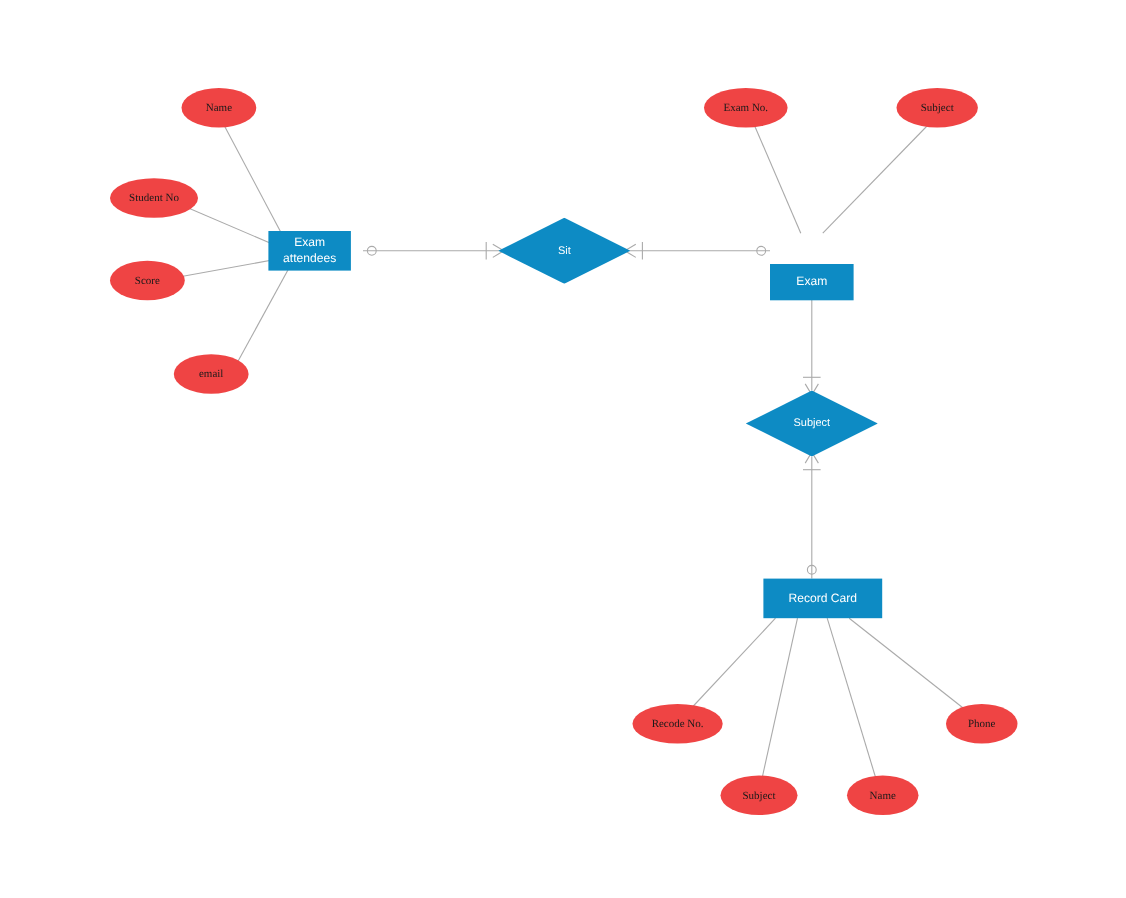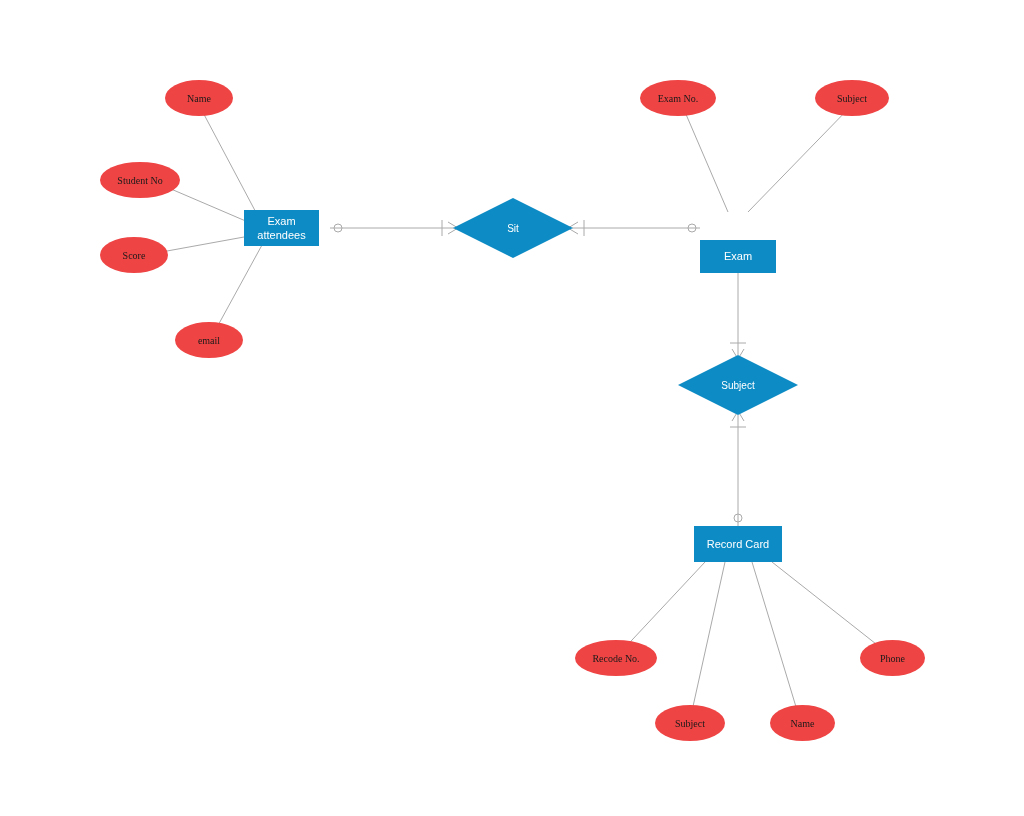--- a/index.html
+++ b/index.html
@@ -96,40 +96,40 @@
   <line x1="705" y1="562" x2="618" y2="655"></line>
   <line x1="725" y1="562" x2="690" y2="720"></line>
   <line x1="752" y1="562" x2="800" y2="720"></line>
   <line x1="772" y1="562" x2="890" y2="655"></line>
 </svg>
 
 <div class="entity" style="left:244px; top:210px; width:75px; height:36px;">Exam attendees</div>
 
 <div class="entity" style="left:700px; top:212px; width:76px; height:33px;margin-top:28px;">Exam</div>
 
-<div class="entity" style="left:694px; top:526px; width:88px; height:36px;">Record Card</div>
+<div class="entity" style="left:694px; top:526px; width:108px; height:36px;">Record Card</div>
 
 <div class="relationship-wrap" style="left:513px; top:228px;">
   <svg width="120" height="60" style="position:absolute; left:-60px; top:-30px;" viewBox="0 0 120 60">
     <polygon points="60,0 120,30 60,60 0,30" fill="#0d8bc4"></polygon>
   </svg>
   <span class="relationship-label">Sit</span>
 </div>
 
 <div class="relationship-wrap" style="left:738px; top:385px;">
   <svg width="120" height="60" style="position:absolute; left:-60px; top:-30px;" viewBox="0 0 120 60">
     <polygon points="60,0 120,30 60,60 0,30" fill="#0d8bc4"></polygon>
   </svg>
   <span class="relationship-label">Subject</span>
 </div>
 
 <div class="attribute" style="left:165px; top:80px; width:68px; height:36px;">Name</div>
 <div class="attribute" style="left:100px; top:162px; width:80px; height:36px;">Student No</div>
 <div class="attribute" style="left:100px; top:237px; width:68px; height:36px;">Score</div>
-<div class="attribute" style="left:175px; top:322px; width:68px; height:36px;">email</div>
+<div class="attribute" style="left:158px; top:322px; width:68px; height:36px;">email</div>
 
 <div class="attribute" style="left:640px; top:80px; width:76px; height:36px;">Exam No.</div>
 <div class="attribute" style="left:815px; top:80px; width:74px; height:36px;">Subject</div>
 
 <div class="attribute" style="left:575px; top:640px; width:82px; height:36px;">Recode No.</div>
 <div class="attribute" style="left:655px; top:705px; width:70px; height:36px;">Subject</div>
 <div class="attribute" style="left:770px; top:705px; width:65px; height:36px;">Name</div>
 <div class="attribute" style="left:860px; top:640px; width:65px; height:36px;">Phone</div>
 
 </body></html>

